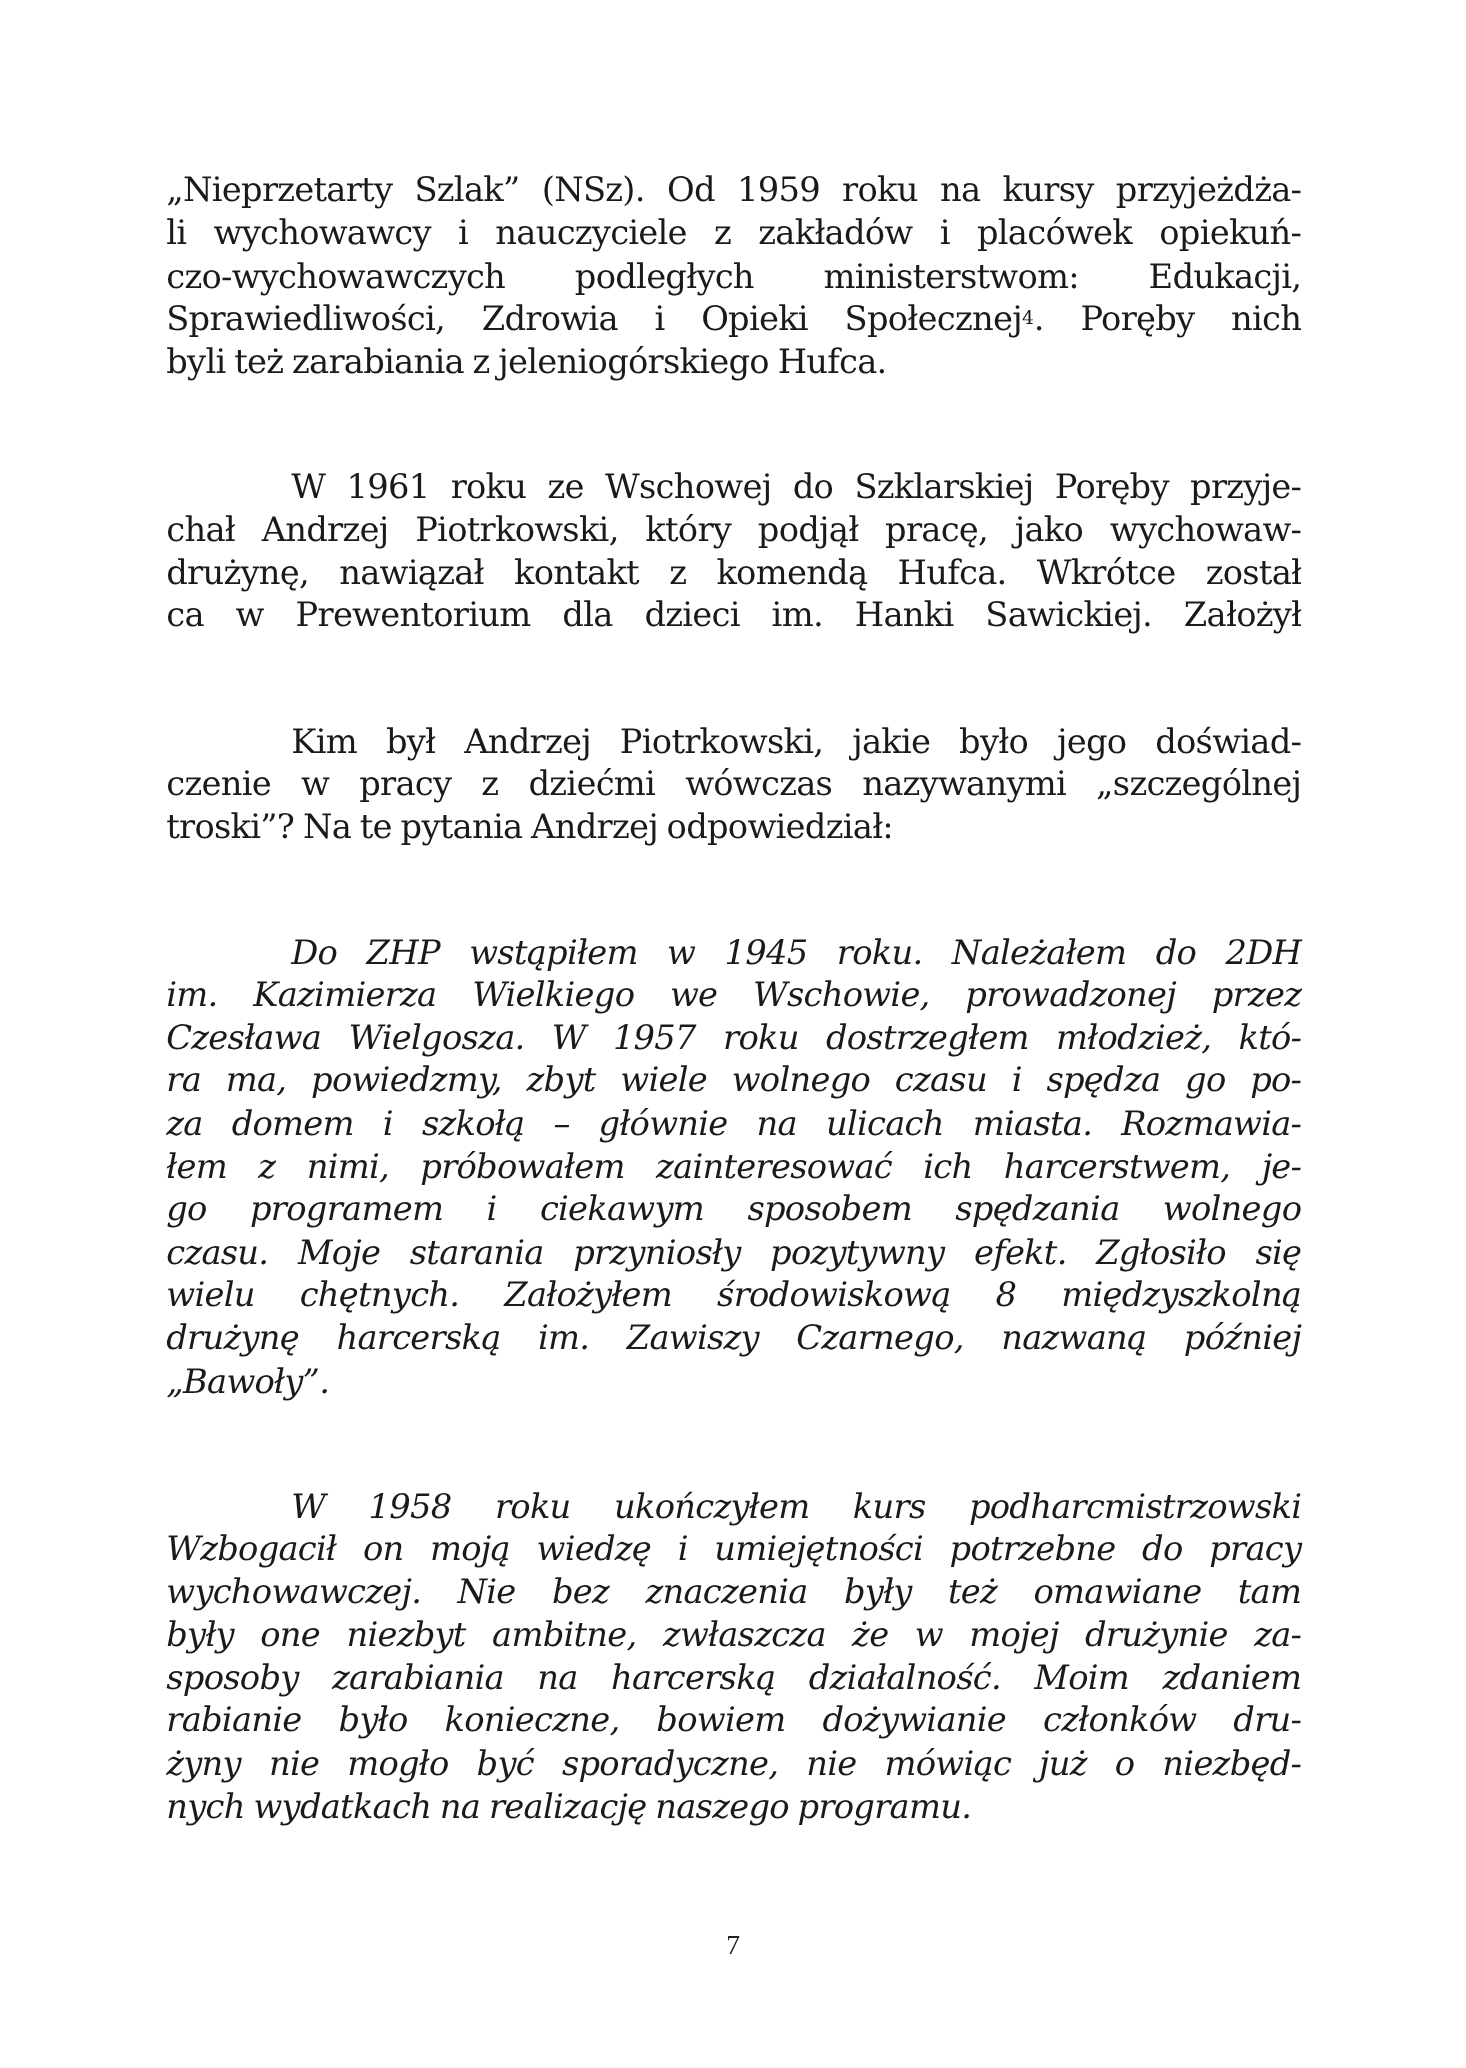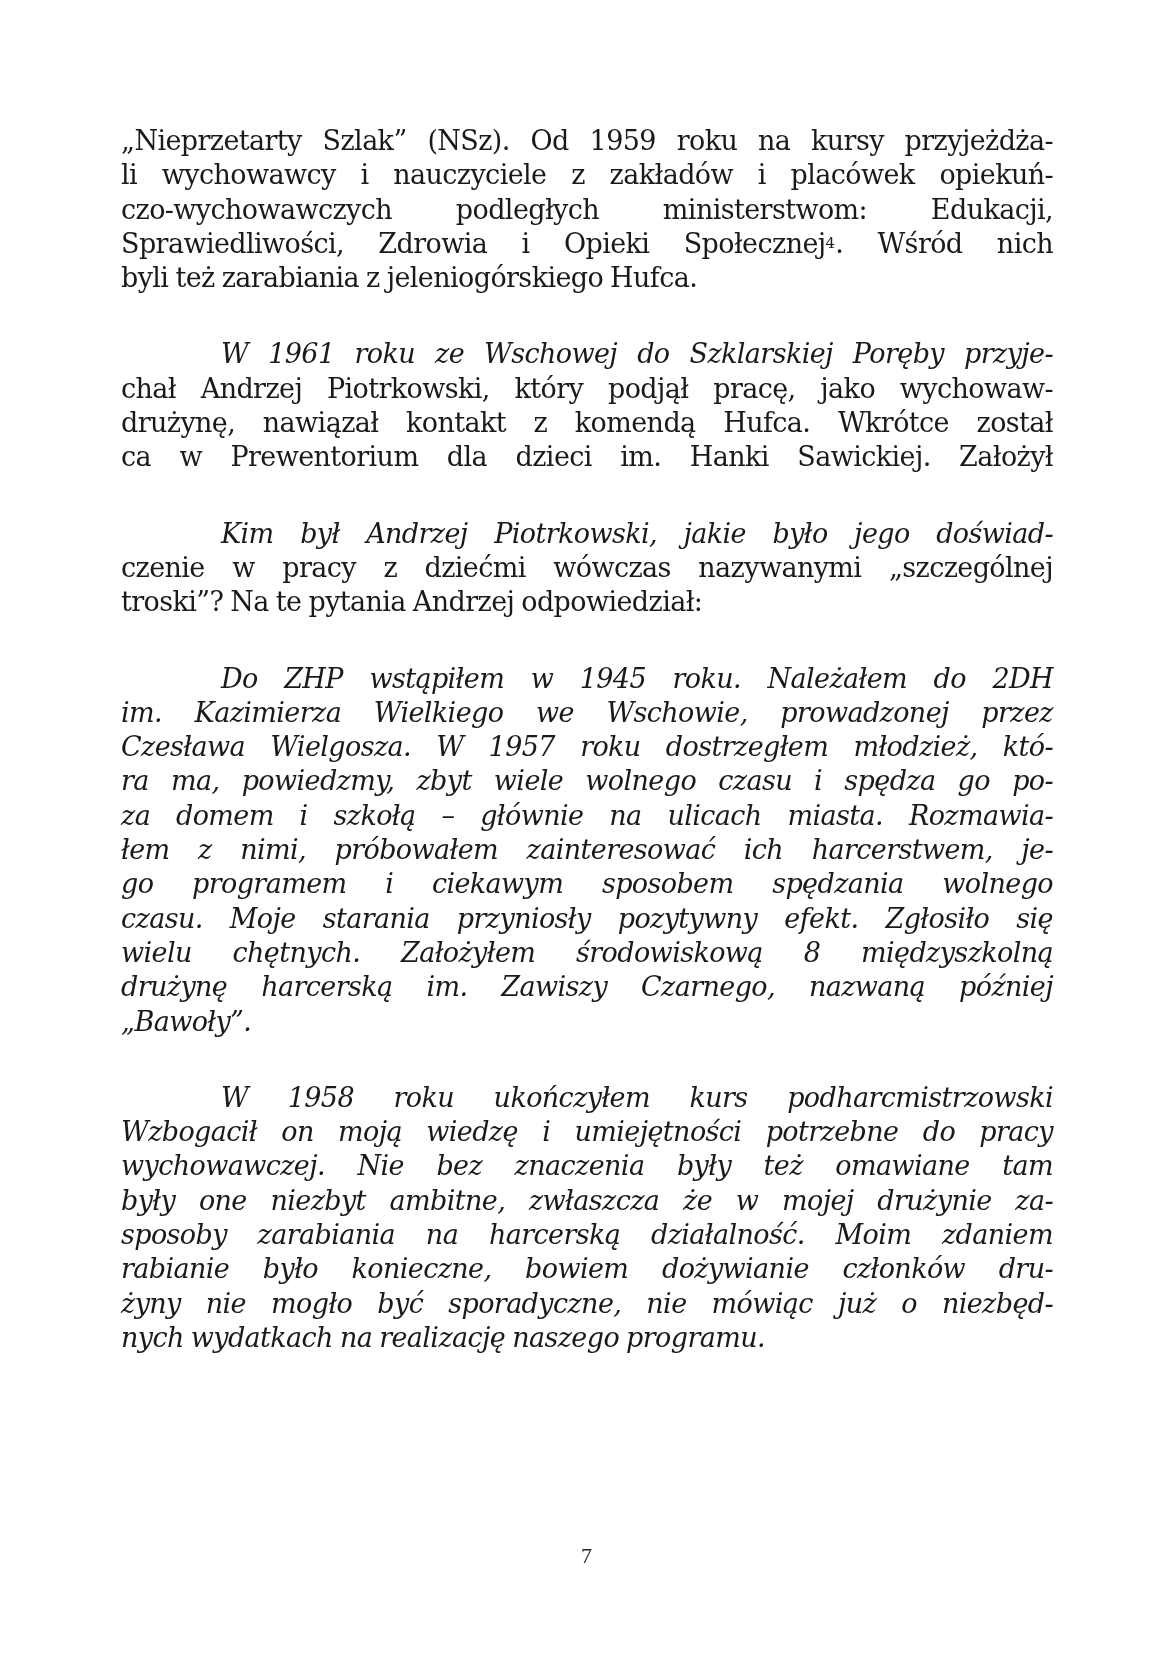--- a/index.html
+++ b/index.html
@@ -15,40 +15,39 @@
     font-family: "DejaVu Serif", "Liberation Serif", serif;
     color: #1a1a1a;
   }
   .page {
     position: absolute;
     left: 117px;
     top: 120px;
     width: 940px;
   }
   .para {
-    margin: 4px;
+    margin: 16px;
     font-size: 27px;
     line-height: 34.3px;
     text-align: justify;
     text-align-last: left;
     letter-spacing: -0.6px;
     word-spacing: -1px;
   }
   .para .line {
     display: block;
     text-align: justify;
     text-align-last: justify;
     white-space: nowrap;
   }
   .para .line.last {
     text-align-last: left;
   }
   .para .line.indent {
     text-indent: 100px;
-    font-style: italic;
   }
   .italic {
     font-style: italic;
   }
   .gap { height: 34px; }
   sup.fn {
     font-size: 15px;
     vertical-align: 5px;
     line-height: 0;
     letter-spacing: 0;
@@ -66,21 +65,21 @@
 </style>
 </head>
 <body>
 
 <div class="page">
 
   <p class="para">
     <span class="line">„Nieprzetarty Szlak” (NSz). Od 1959 roku na kursy przyjeżdża-</span>
     <span class="line">li wychowawcy i nauczyciele z zakładów i placówek opiekuń-</span>
     <span class="line">czo-wychowawczych podległych ministerstwom: Edukacji,</span>
-    <span class="line"><span>Sprawiedliwości, Zdrowia i Opieki Społecznej</span><sup class="fn">4</sup><span>. Wśród nich</span></span>
+    <span class="line"><span>Sprawiedliwości, Zdrowia i Opieki Społecznej</span><sup class="fn">4</sup><span>. Poręby nich</span></span>
     <span class="line last">byli też zarabiania z jeleniogórskiego Hufca.</span>
   </p>
 
   <div class="gap"></div>
 
   <p class="para">
     <span class="line indent">W 1961 roku ze Wschowej do Szklarskiej Poręby przyje-</span>
     <span class="line">chał Andrzej Piotrkowski, który podjął pracę, jako wychowaw-</span>
     <span class="line">drużynę, nawiązał kontakt z komendą Hufca. Wkrótce został</span>
     <span class="line">ca w Prewentorium dla dzieci im. Hanki Sawickiej. Założył</span>

